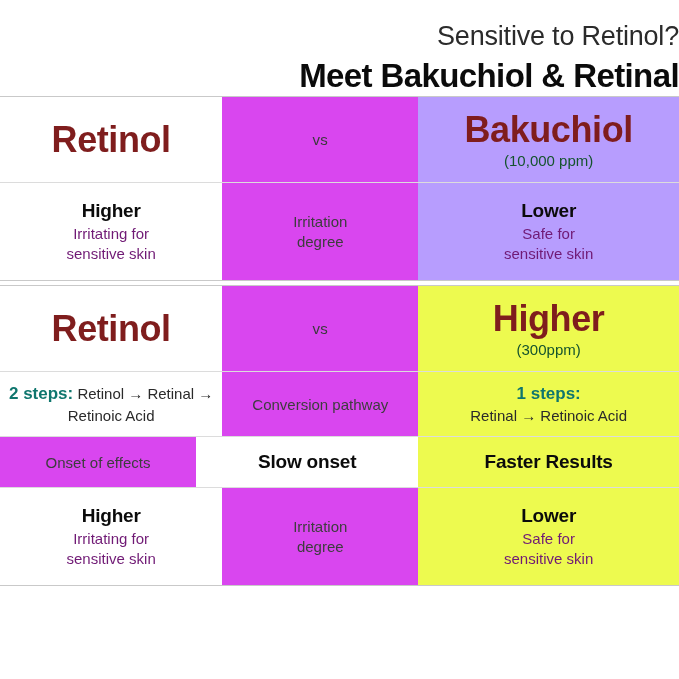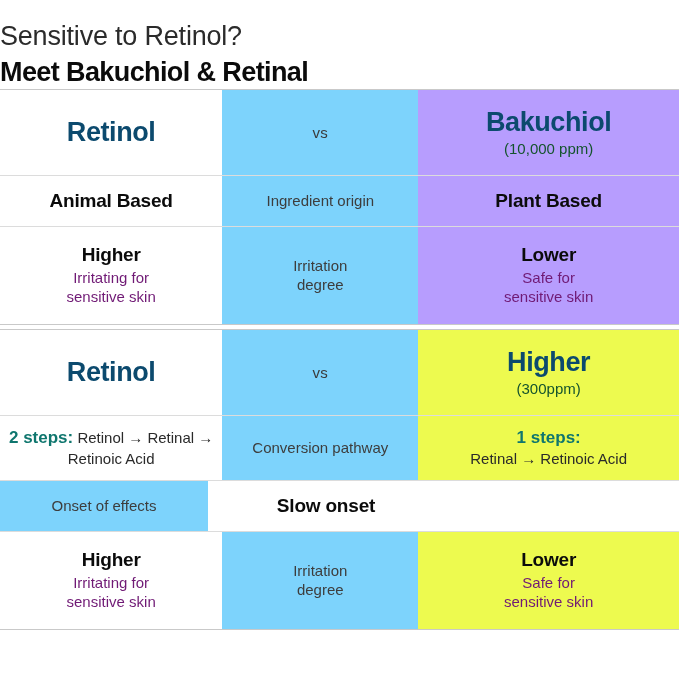--- a/index.html
+++ b/index.html
@@ -19,31 +19,31 @@
     width: 679px;
     height: 679px;
     position: relative;
     background: #ffffff;
     box-sizing: border-box;
   }
 
   
   .header {
     padding-top: 21px;
-    text-align: left;
+    text-align: right;
   }
   .header-sub {
     font-size: 27px;
     font-weight: 400;
     letter-spacing: -0.2px;
     color: #2b2b2b;
     line-height: 1.15;
   }
   .header-title {
-    font-size: 27px;
+    font-size: 33px;
     font-weight: 700;
     letter-spacing: -0.6px;
     color: #0b0b0b;
     line-height: 1.22;
     margin-top: 4px;
   }
 
   
   .table-block {
     width: 679px;
@@ -75,36 +75,36 @@
     text-align: center;
     padding: 6px 8px;
   }
 
   .col-left {
     width: 236px;
     background: #ffffff;
   }
   .col-mid {
     width: 208px;
-    background: #7dd3fc;
+    background: #d946ef;
   }
   .col-right {
     width: 277px;
   }
 
   .purple { background: #b79dfe; }
   .lime   { background: #edfa4f; }
 
   
   .t-hero {
-    font-size: 27px;
+    font-size: 36px;
     font-weight: 700;
     letter-spacing: -0.4px;
     line-height: 1.18;
-    color: #0c4a6e;
+    color: #7f1d1d;
   }
   .t-hero-sub {
     font-size: 15px;
     font-weight: 400;
     line-height: 1.25;
     color: #14532d;
     margin-top: 1px;
   }
   .t-vs {
     font-size: 15px;
@@ -167,31 +167,20 @@
             <div class="t-hero">Retinol</div>
           </div>
           <div class="cell col-mid">
             <div class="t-vs">vs</div>
           </div>
           <div class="cell col-right purple">
             <div class="t-hero">Bakuchiol</div>
             <div class="t-hero-sub">(10,000 ppm)</div>
           </div>
         </div>
-        <div class="row r-plain">
-          <div class="cell col-left">
-            <div class="t-bold">Animal Based</div>
-          </div>
-          <div class="cell col-mid">
-            <div class="t-label">Ingredient origin</div>
-          </div>
-          <div class="cell col-right purple">
-            <div class="t-bold">Plant Based</div>
-          </div>
-        </div>
         <div class="row r-tall">
           <div class="cell col-left">
             <div class="t-bold">Higher</div>
             <div class="t-note">Irritating for<br>sensitive skin</div>
           </div>
           <div class="cell col-mid">
             <div class="t-label">Irritation<br>degree</div>
           </div>
           <div class="cell col-right purple">
             <div class="t-bold">Lower</div>
@@ -224,20 +213,23 @@
             <div class="t-mixed"><b>1 steps:</b><br>Retinal → Retinoic Acid</div>
           </div>
         </div>
         <div class="row r-plain">
           <div class="cell col-mid">
             <div class="t-label">Onset of effects</div>
           </div>
           <div class="cell col-left">
             <div class="t-bold">Slow onset</div>
           </div>
+          <div class="cell col-right lime">
+            <div class="t-bold">Faster Results</div>
+          </div>
         </div>
         <div class="row r-tall">
           <div class="cell col-left">
             <div class="t-bold">Higher</div>
             <div class="t-note">Irritating for<br>sensitive skin</div>
           </div>
           <div class="cell col-mid">
             <div class="t-label">Irritation<br>degree</div>
           </div>
           <div class="cell col-right lime">

